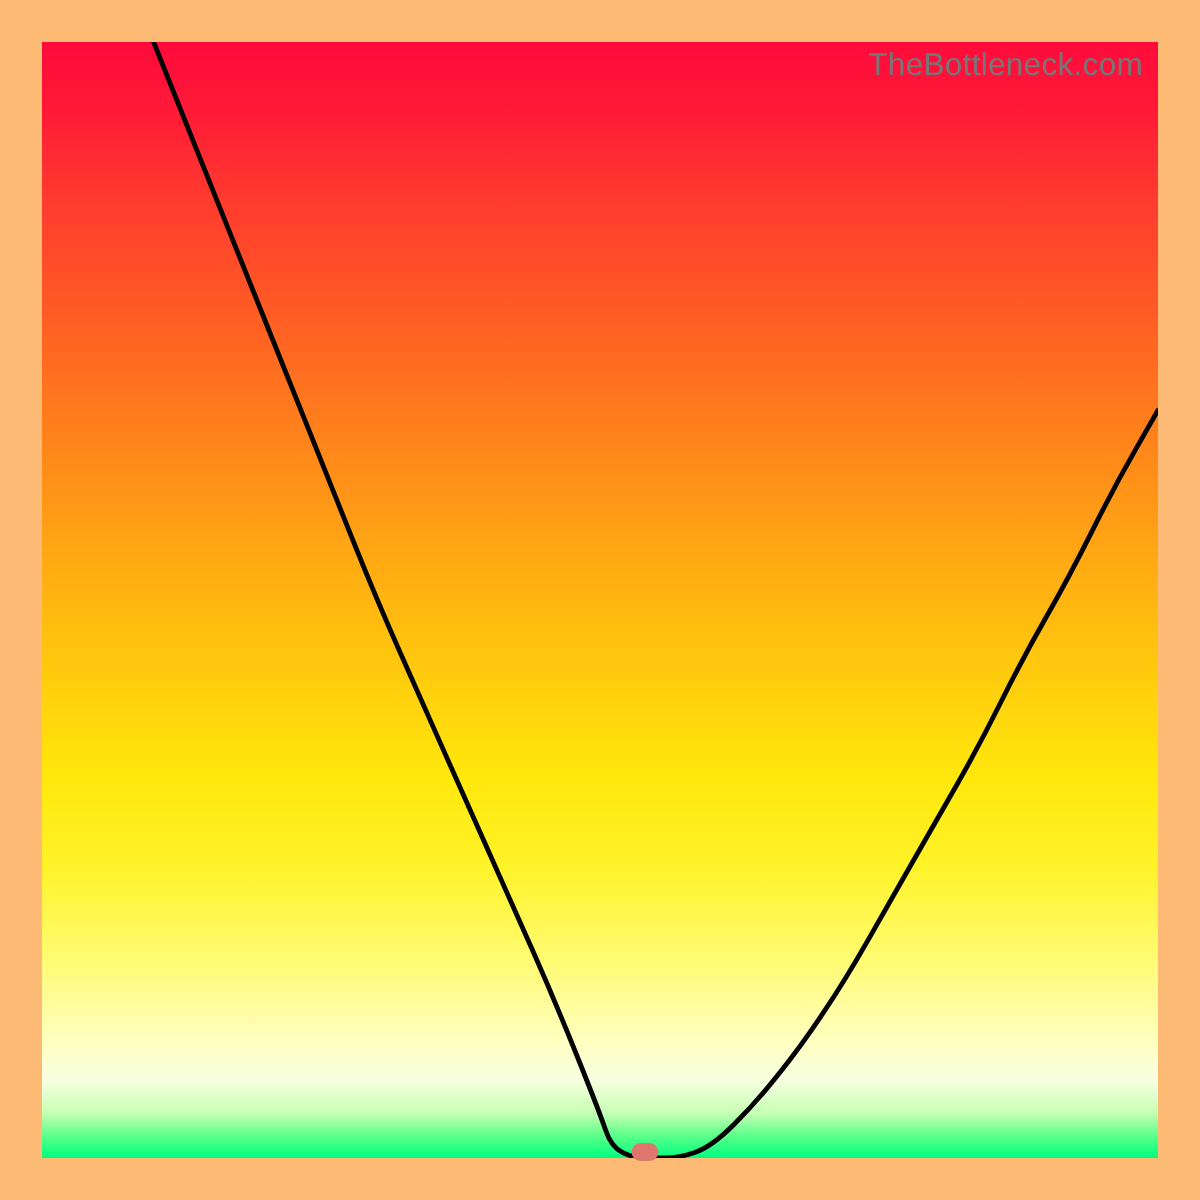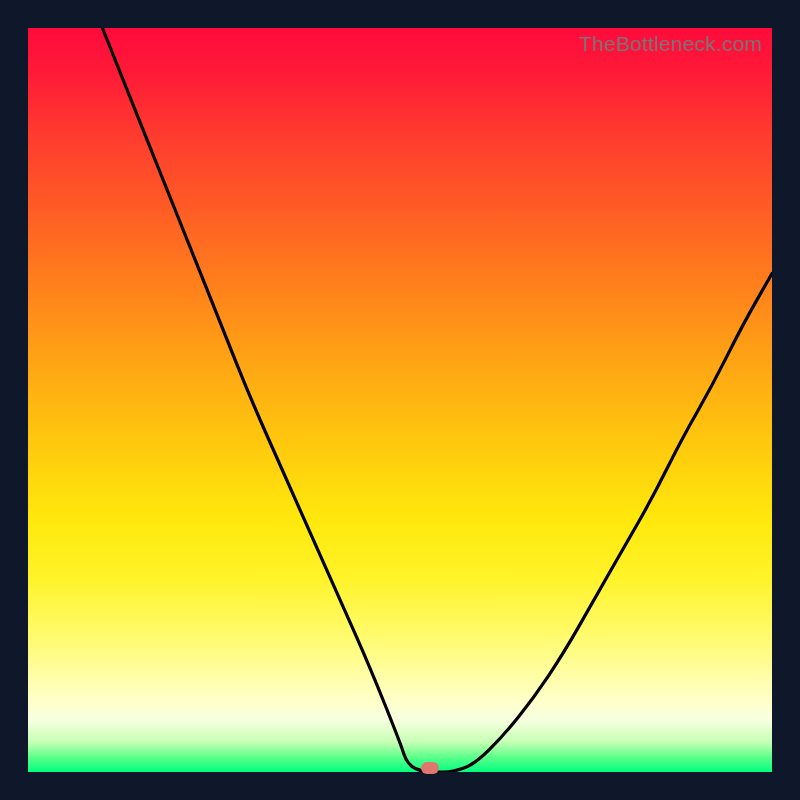--- a/index.html
+++ b/index.html
@@ -8,21 +8,21 @@
     width: 800px;
     height: 800px;
     background: #000;
     overflow: hidden;
     font-family: Arial, Helvetica, sans-serif;
   }
   .frame {
     position: relative;
     width: 800px;
     height: 800px;
-    background: #0f172a;
+    background: #fdba74;
   }
   .plot {
     position: absolute;
     left: 28px;
     top: 28px;
     width: 744px;
     height: 744px;
     background: linear-gradient(
       to bottom,
       #ff0a3c 0%,

